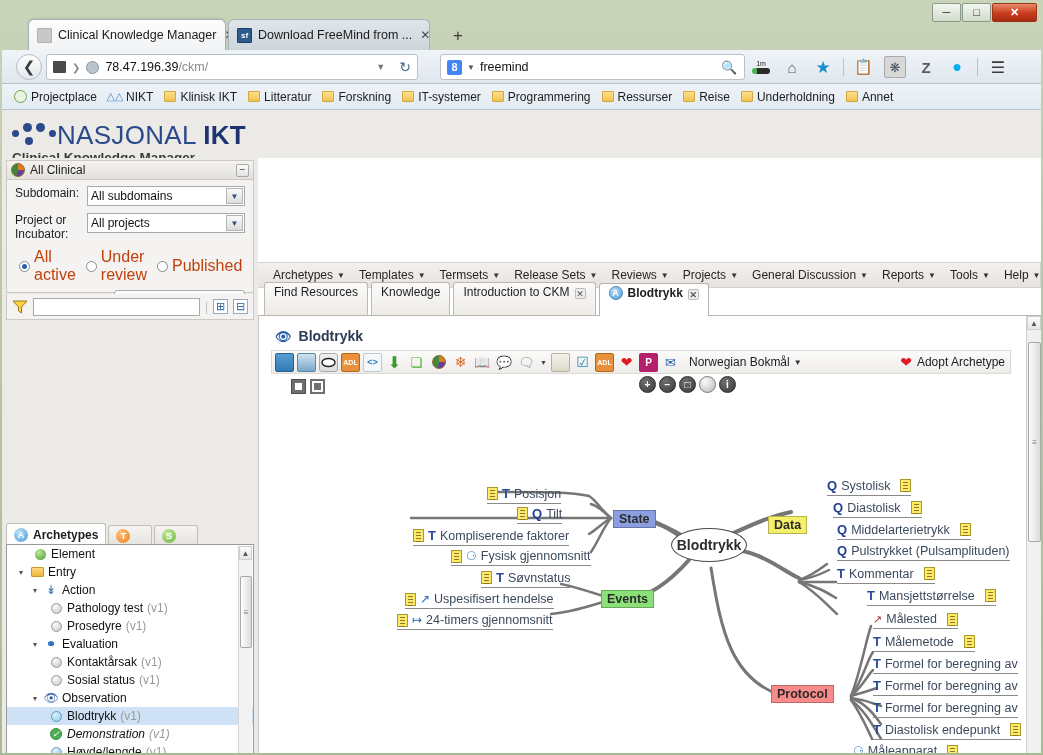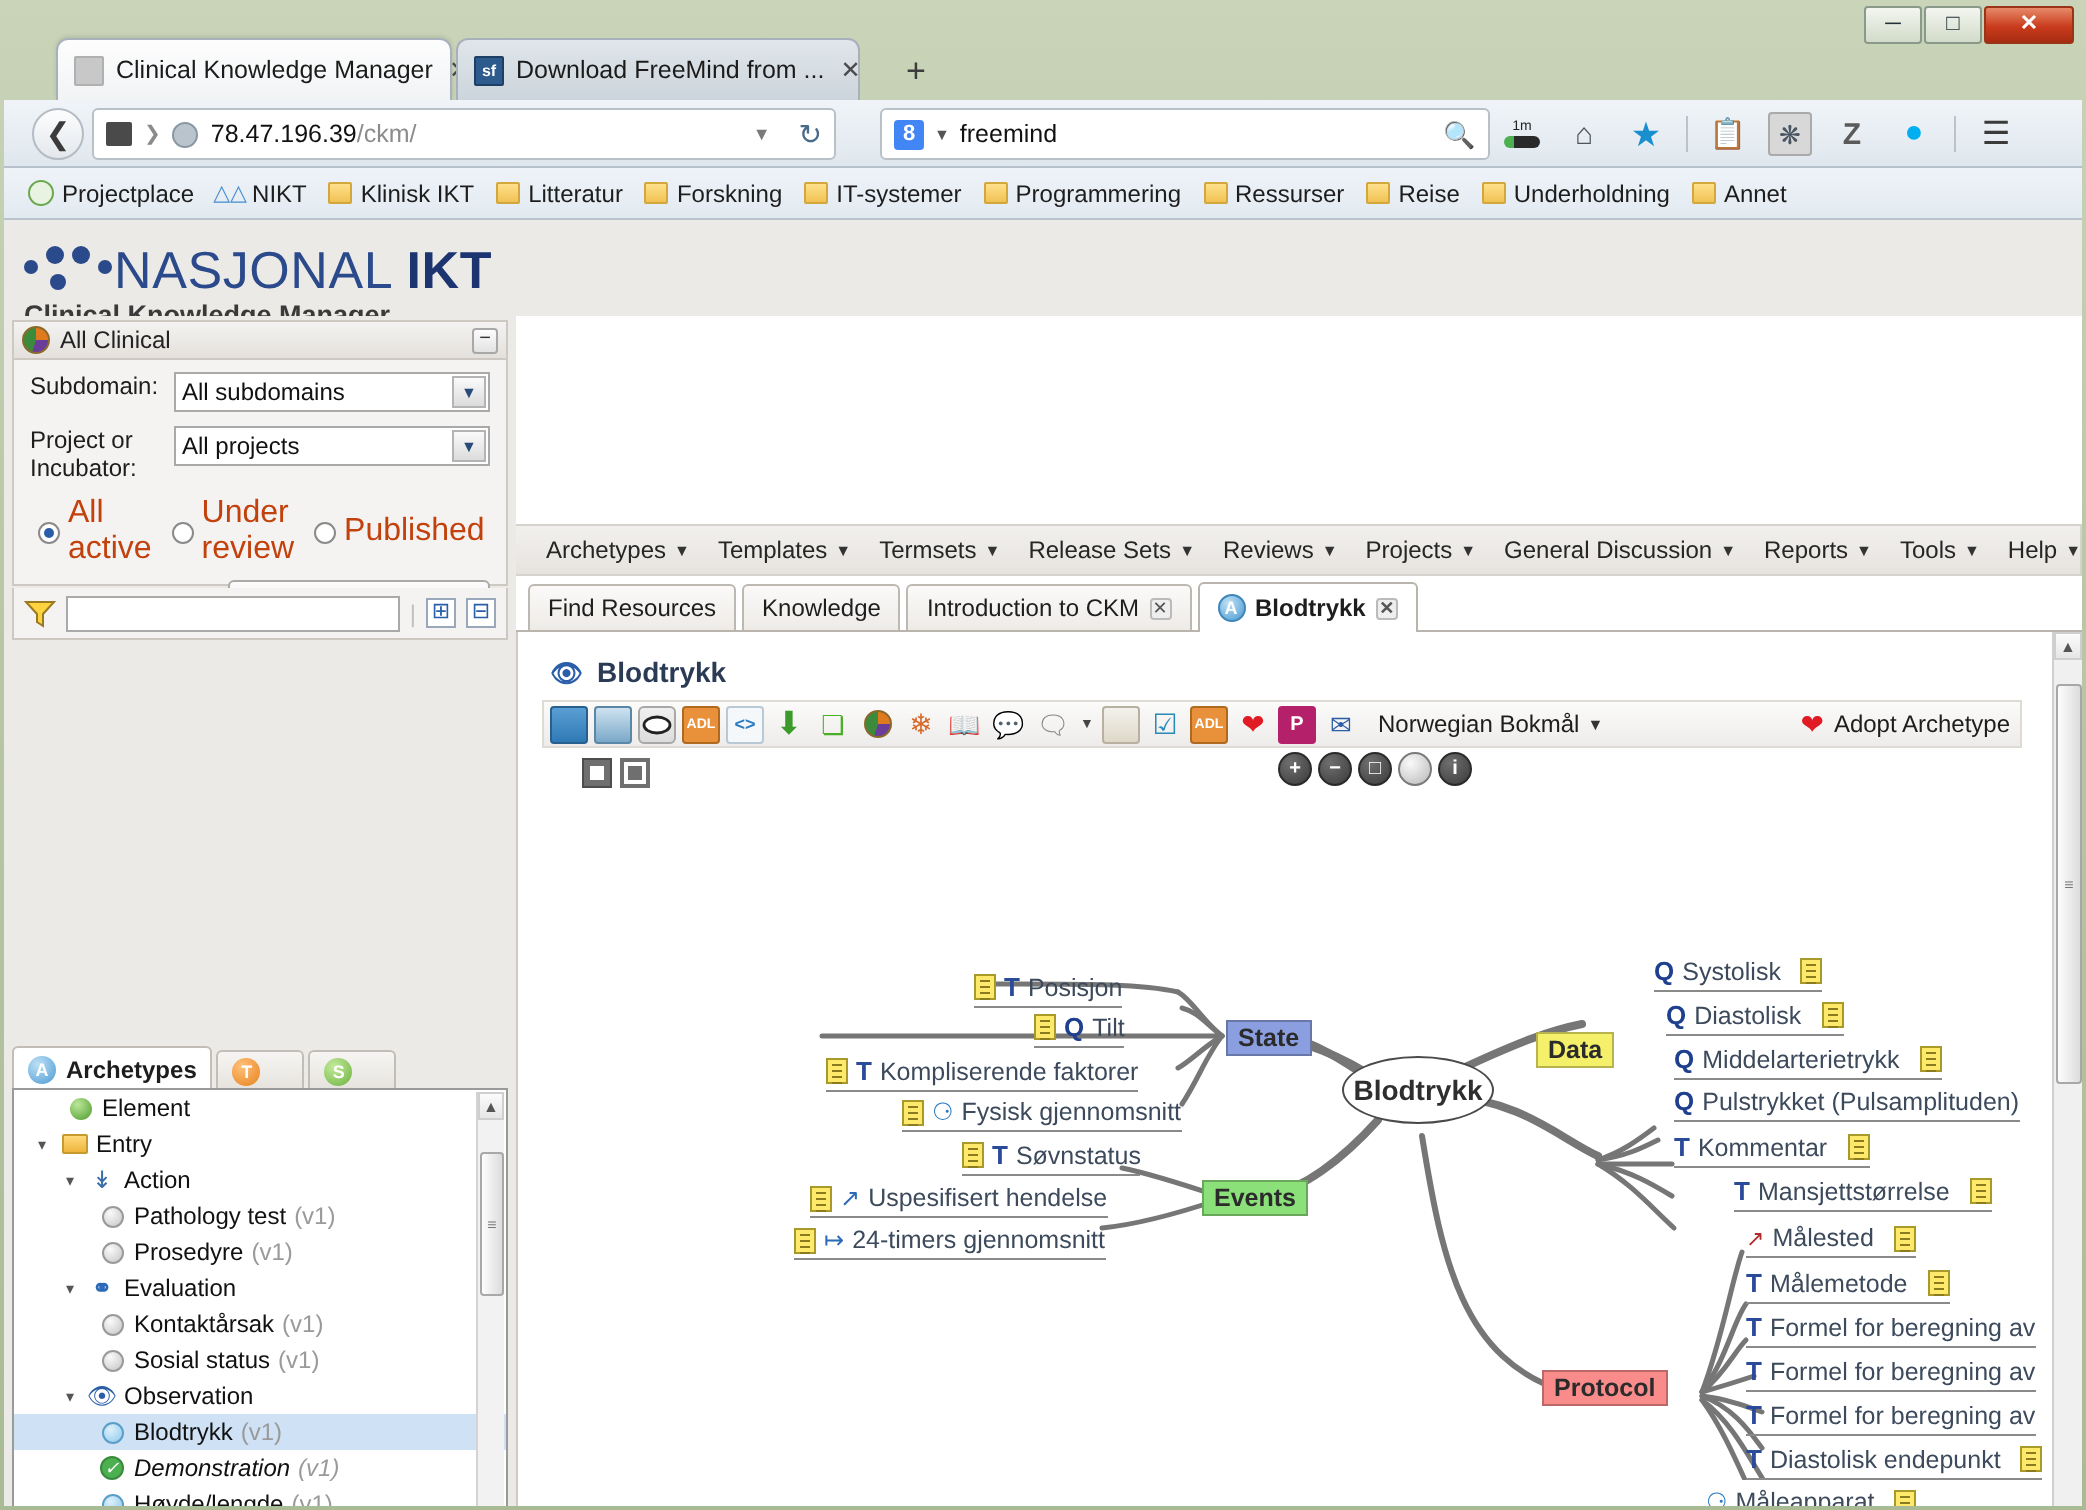--- a/index.html
+++ b/index.html
@@ -149,22 +149,22 @@
   .menuitem { font-size:12px; color:#262626; padding:0 7px;
     display:flex;align-items:center;gap:4px;white-space:nowrap;}
   .caret { font-size:8px; color:#333; }
   
   #apptabs {
     position:absolute; left:256px; top:180px; width:783px; height:26px;
     border-bottom:1px solid #b9b5ae;
     display:flex; align-items:flex-end; padding-left:6px; gap:3px;
   }
   .atab {
-    height:23px; display:flex; align-items:center; gap:5px;
-    padding:4px 9px; font-size:12px; color:#1e1e1e;
+    height:23px; display:flex; align-items:flex-end; gap:5px;
+    padding:16px 9px; font-size:12px; color:#1e1e1e;
     background:linear-gradient(180deg,#fbfaf9,#eeebe7);
     border:1px solid #bdb9b2; border-bottom:none;
     border-top-left-radius:3px; border-top-right-radius:3px;
   }
   .atab.sel {
     background:#fff; font-weight:bold; height:25px;
     border-color:#b9b5ae; position:relative; top:1px;
   }
   .axbtn { font-size:9px;color:#555;border:1px solid #bbb;background:#eee;
     width:11px;height:11px;display:flex;align-items:center;justify-content:center;

